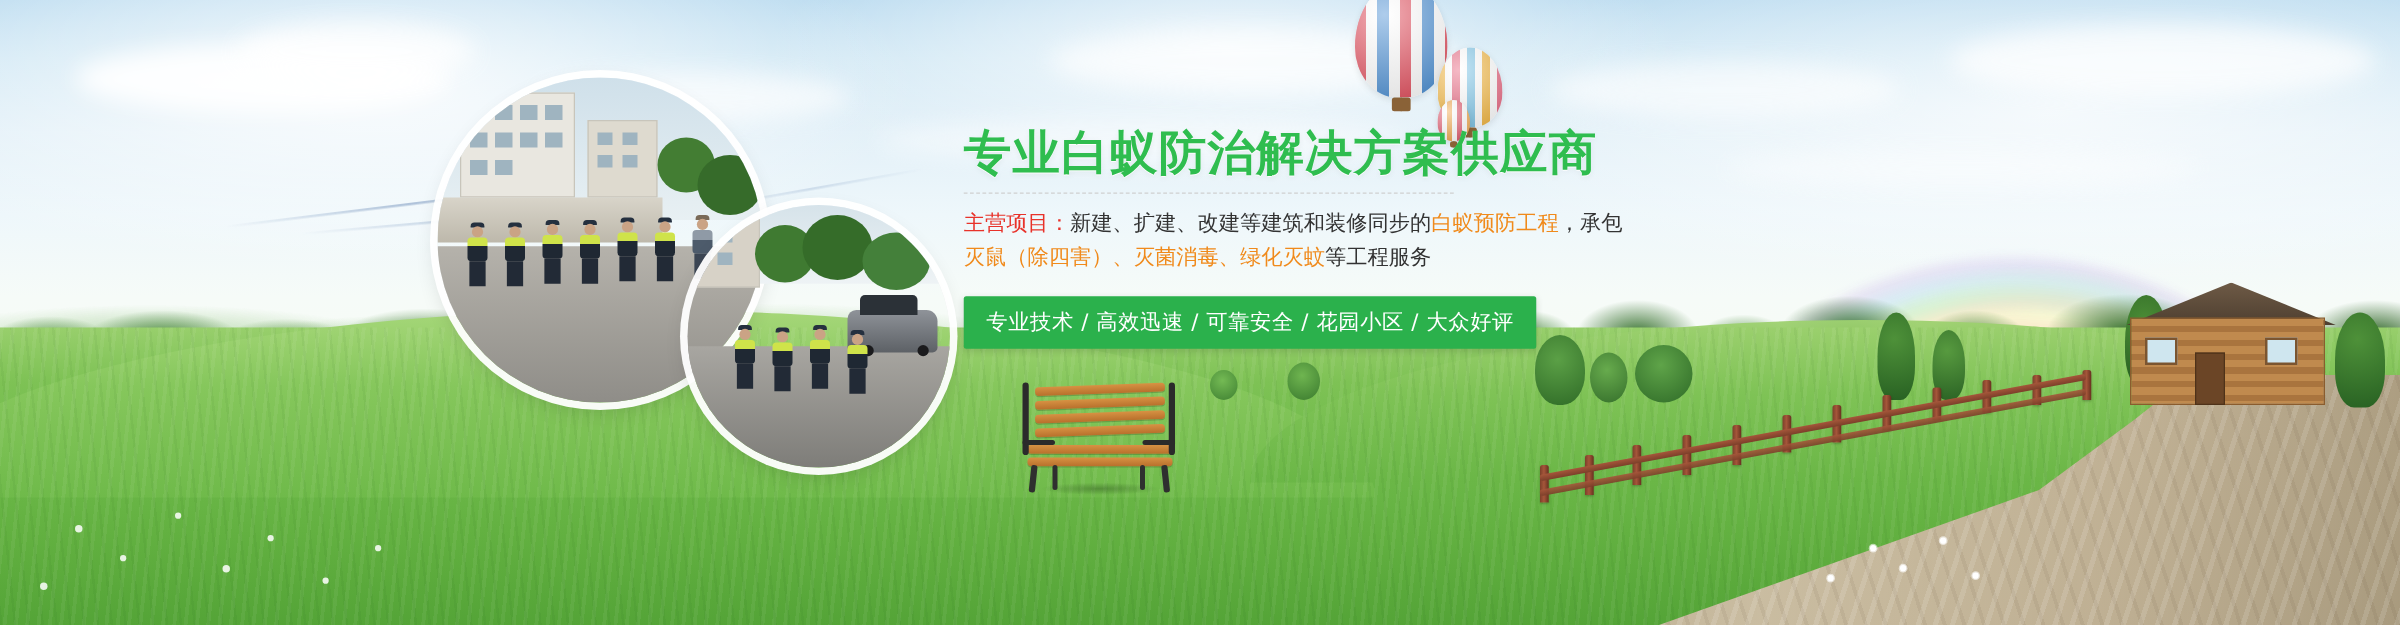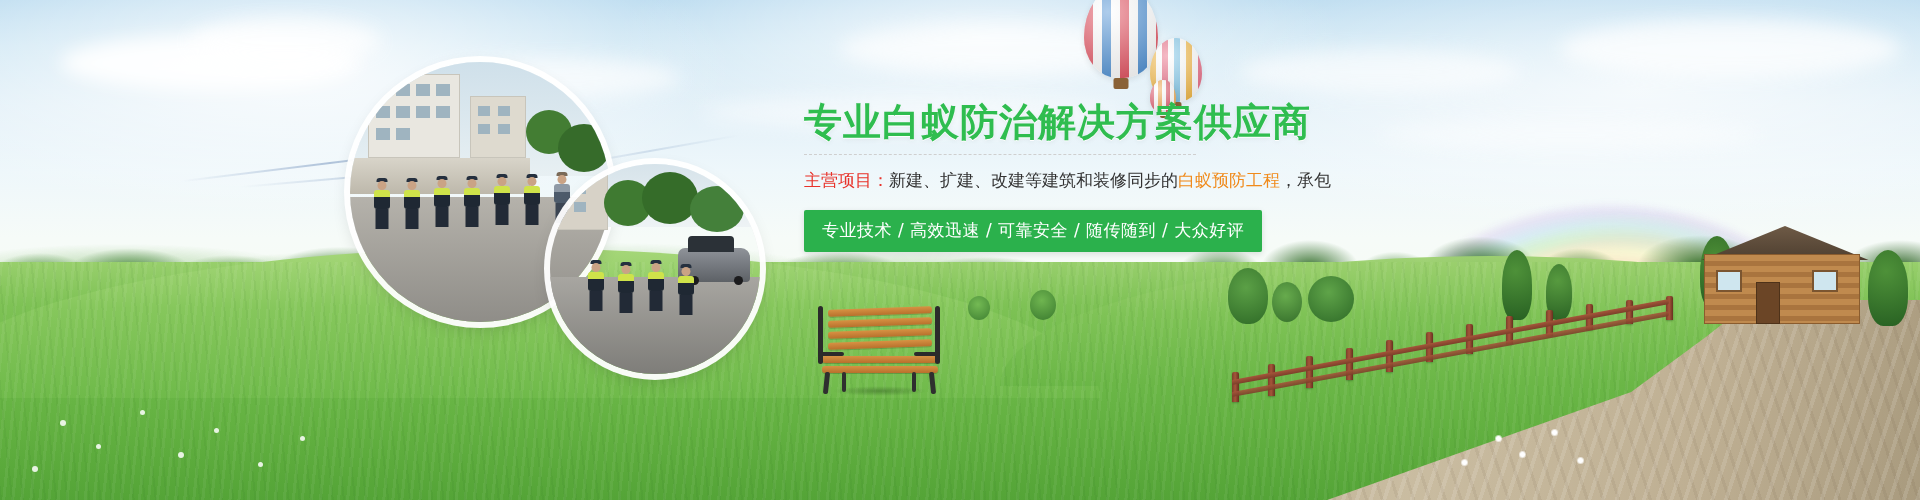--- a/index.html
+++ b/index.html
@@ -294,21 +294,21 @@
              width:16px; height:19px; border-radius:3px;
              background:linear-gradient(180deg,#cfe34a 0 7px,#1f2833 7px 100%); }
   .wk-legs { position:absolute; left:50%; transform:translateX(-50%);
              width:13px; height:20px; background:#222a36; }
   .car     { position:absolute; border-radius:7px 9px 4px 4px;
              background:linear-gradient(180deg,#8f9399,#5d6166); }
   .car-win { position:absolute; background:#2b3137; border-radius:4px 4px 0 0; }
   .car-wh  { position:absolute; width:9px; height:9px; border-radius:50%; background:#1b1b1d; }
 
   
-  .copy { position:absolute; left:804px; top:100px; width:700px; }
+  .copy { position:absolute; left:771px; top:100px; width:700px; }
 
   .headline {
     font-size:38px; font-weight:700; letter-spacing:1px; line-height:1.18;
     color:#2fbd4f;
     text-shadow:0 1px 0 rgba(255,255,255,.9), 0 2px 5px rgba(0,0,0,.06);
     white-space:nowrap;
   }
   .subhead {
     margin-top:3px;
     font-size:15.5px; letter-spacing:1.55px; color:#9b9b9b;
@@ -317,21 +317,21 @@
   }
   .divider {
     margin-top:9px; width:392px; height:0;
     border-top:1px dashed #cfcfcf;
   }
   .para {
     margin-top:12px;
     font-size:17px; line-height:27px; color:#333333;
     width:420px;
   }
-  .para p { margin:0; white-space:nowrap; }
+  .para p { margin:0; white-space:nowrap;font-family:Liberation Mono, monospace; }
   .hl-red  { color:#e8322a; }
   .hl-orng { color:#f08a1b; }
 
   .tagbar {
     margin-top:16px;
     display:inline-block;
     background:#2bb14c;
     color:#ffffff;
     font-size:17px;
     letter-spacing:.5px;
@@ -592,18 +592,21 @@
 
     <div class="headline">专业白蚁防治解决方案供应商</div>
 
 
     <div class="divider"></div>
 
     <div class="para">
       <p>
         <span class="hl-red">主营项目</span><span class="hl-red">：</span><span>新建、扩建、改建等建筑和装修同步的</span><span class="hl-orng">白蚁预防工程</span><span>，承包</span>
       </p>
+      <p>
+        <span class="hl-orng">灭鼠（除四害）、灭菌消毒、绿化灭蚊</span><span>等工程服务</span>
+      </p>
     </div>
 
-    <div class="tagbar">专业技术 / 高效迅速 / 可靠安全 / 随传随到 / 大众好评</div>
+    <div class="tagbar">专业技术 / 高效迅速 / 可靠安全 / 花园小区 / 大众好评</div>
   </div>
 
 </div>
 
 </body></html>

